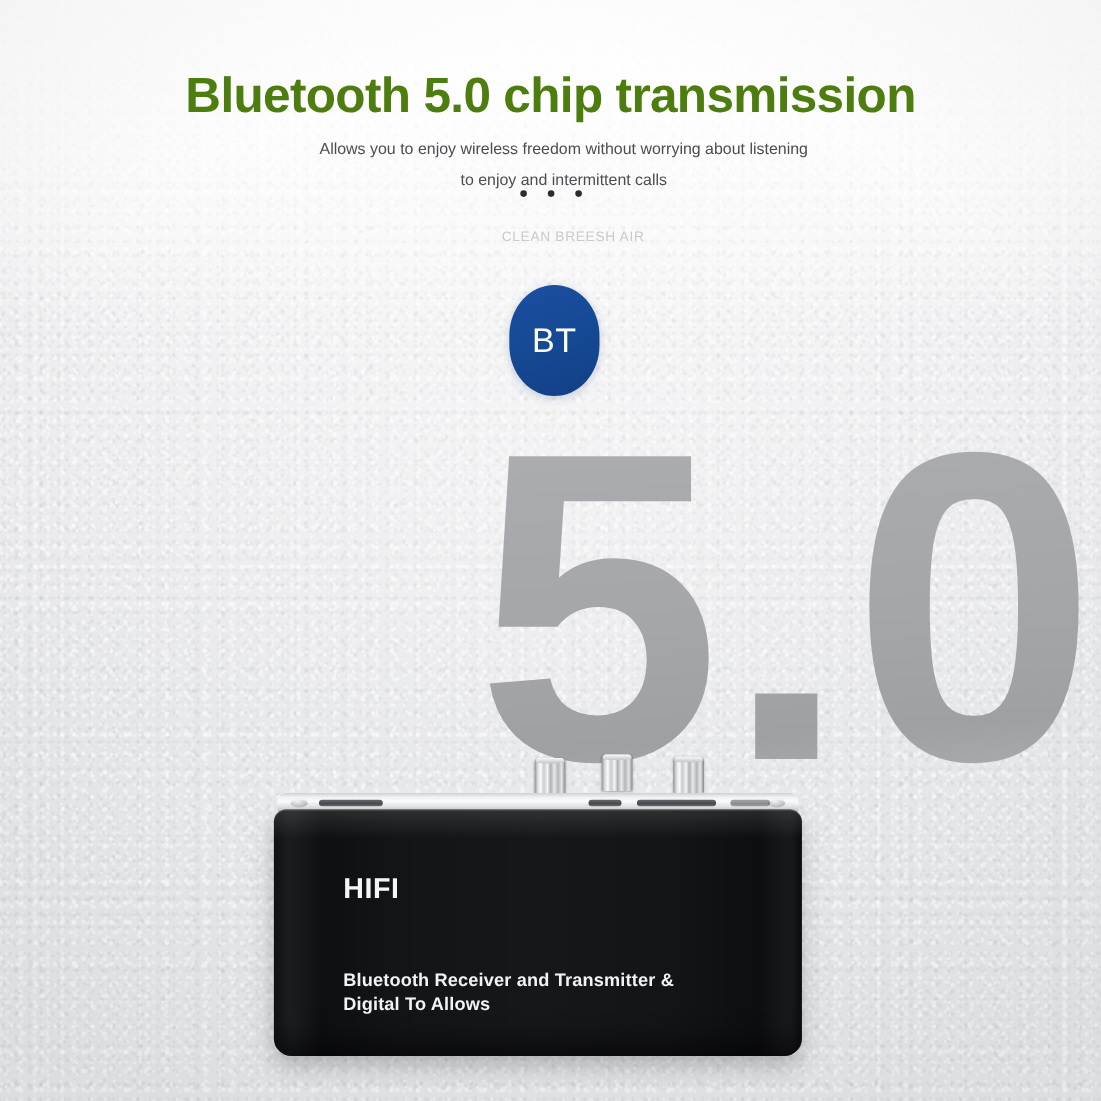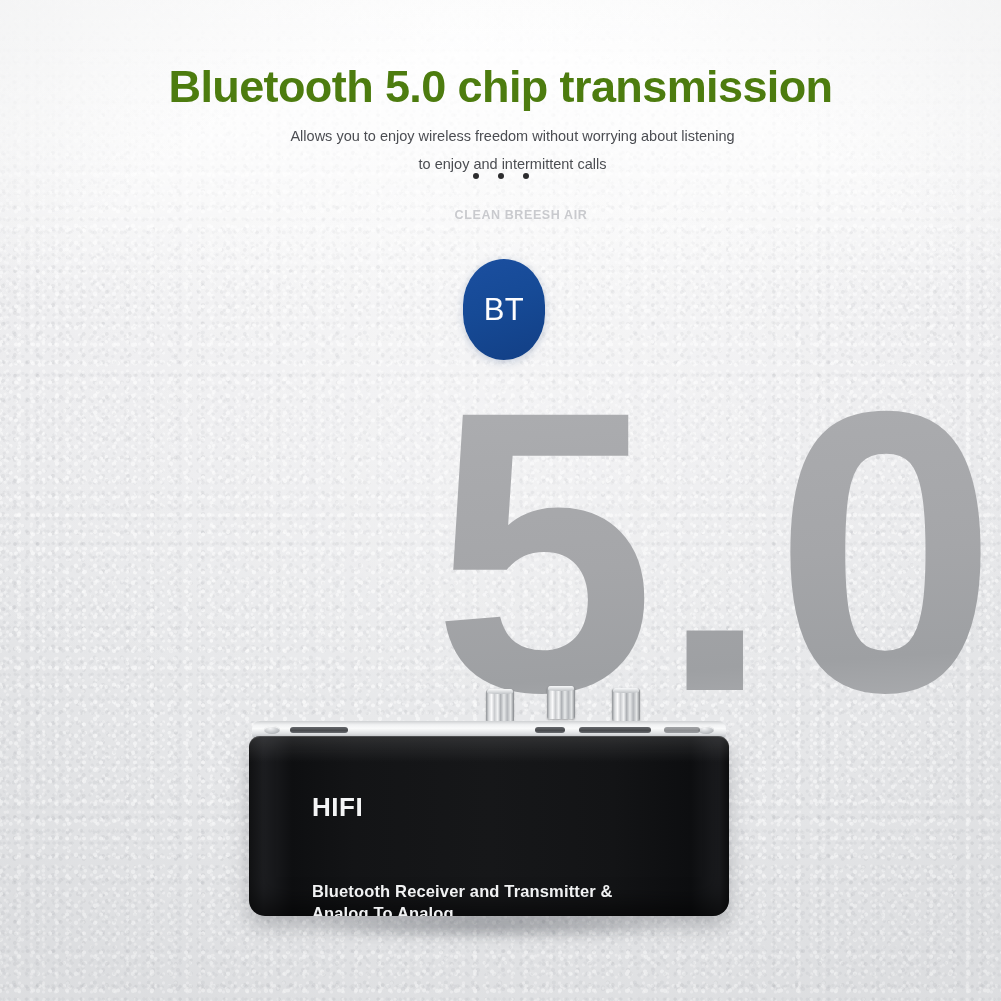--- a/index.html
+++ b/index.html
@@ -109,21 +109,21 @@
     height: 6px;
     border-radius: 50%;
     background: #2c2c2e;
   }
   .ghostline {
     position: absolute;
     left: 0; right: 0;
     top: 206px;
     text-align: center;
     font-size: 12.5px;
-    font-weight: 700;
+    font-weight: 400;
     letter-spacing: .6px;
     color: #c9cace;
     line-height: 1.55;
     margin-left: 41px;
   }
 
   
   .bt-badge {
     position: absolute;
     left: 463px;
@@ -220,21 +220,21 @@
   .plate-slot.s2 { left: 286px; width: 30px; }
   .plate-slot.s3 { left: 330px; width: 72px; }
   .plate-slot.s4 { left: 415px; width: 36px; border-radius:3px; opacity:.5;}
 
   
   .chassis {
     position: absolute;
     left: 0;
     top: 36px;
     width: 480px;
-    height: 180px;
+    height: 224px;
     border-radius: 11px 11px 16px 16px;
     background:
       linear-gradient(90deg,
         #17181a 0%,
         #1d1e21 3%,
         #0e0f11 9%,
         #131416 22%,
         #161719 50%,
         #131416 76%,
         #0d0e10 92%,
@@ -348,19 +348,19 @@
     <div class="plate-screw r"></div>
     <div class="plate-slot s1"></div>
     <div class="plate-slot s2"></div>
     <div class="plate-slot s3"></div>
     <div class="plate-slot s4"></div>
 
     <div class="chassis">
       <div class="hifi">HIFI</div>
       <div class="devdesc">
         <div>Bluetooth Receiver and Transmitter &amp;</div>
-        <div>Analog To Analog</div>
+        <div>Digital To Allows</div>
       </div>
     </div>
 
   </div>
 
 </div>
 
 </body></html>

